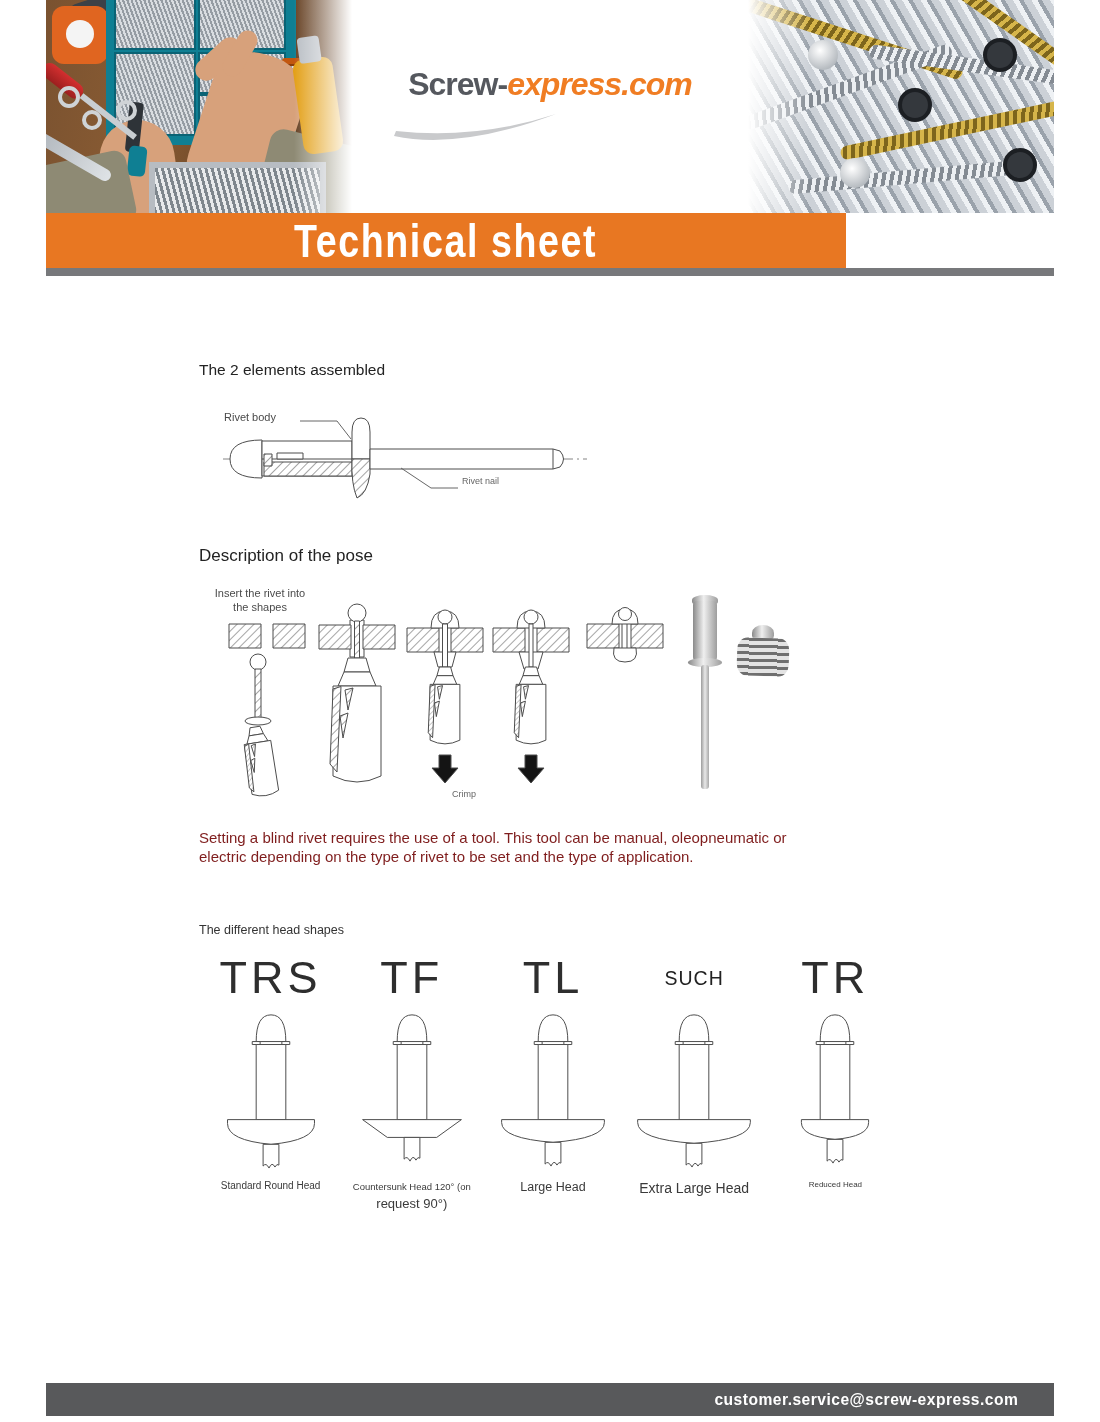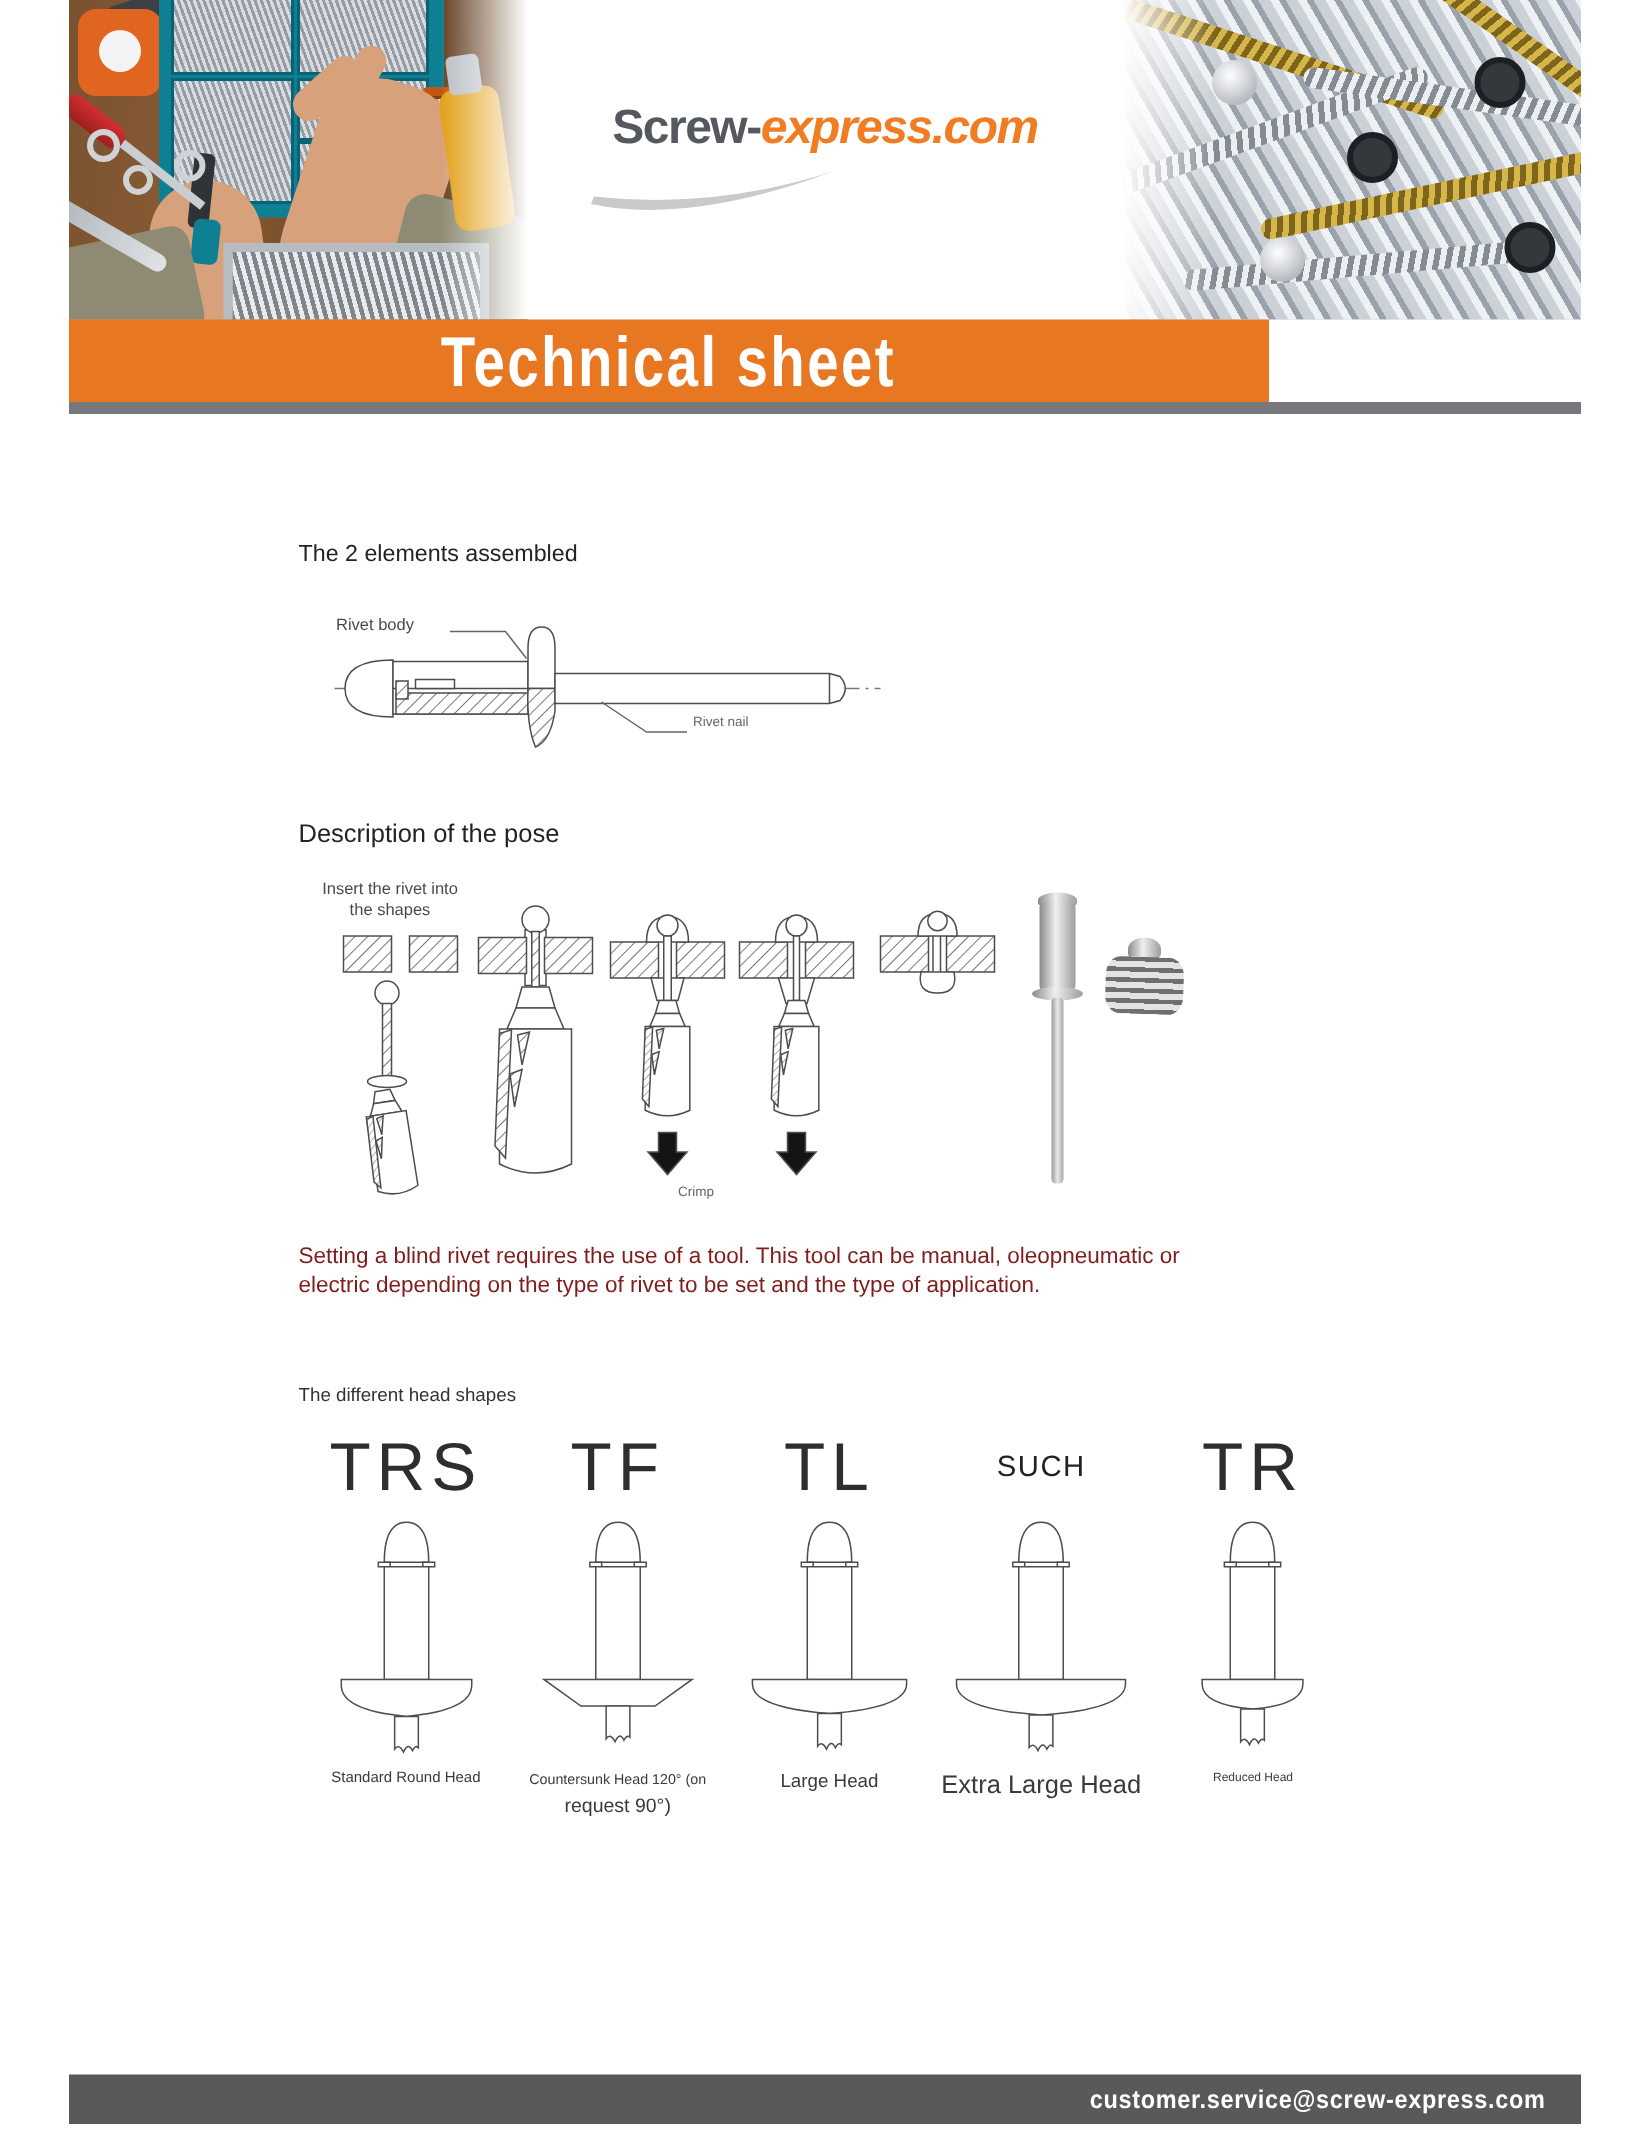--- a/index.html
+++ b/index.html
@@ -54,26 +54,26 @@
   .heads-row{left:200px;top:952px;width:706px;display:flex;}
   .hcol{width:141.2px;display:flex;flex-direction:column;align-items:center;}
   .hcode{height:52px;display:flex;align-items:center;justify-content:center;
          font-size:45px;letter-spacing:4px;color:#2e2e2e;}
   .hcode.small{font-size:19.5px;letter-spacing:1px;color:#222;}
   .hcap{margin-top:8px;text-align:center;color:#3a3a3a;}
   .cap-1{font-size:10px;}
   .cap-2{font-size:9.5px;line-height:13px;}
   .cap-2 .line2{font-size:13px;line-height:22px;}
   .cap-3{font-size:12.5px;}
-  .cap-4{font-size:17px;}
+  .cap-4{font-size:14px;}
   .cap-5{font-size:8px;}
 
   
   .footer{left:46px;top:1383px;width:1008px;height:33px;background:#58595b;
-          display:flex;align-items:center;justify-content:flex-end;box-sizing:border-box;padding-right:24px;}
+          display:flex;align-items:center;justify-content:flex-end;box-sizing:border-box;padding-right:36px;}
   .footer-text{color:#fff;font-weight:bold;font-size:17px;transform:scaleX(0.92);
                transform-origin:right center;text-decoration:none;letter-spacing:0.5px;}
 </style>
 </head>
 <body>
 
 <div class="page">
 
   <div class="photo photo-left">
     <div class="dec" style="left:30px;top:-8px;width:80px;height:46px;background:#3c4147;border-radius:4px;transform:rotate(-18deg);"></div>

